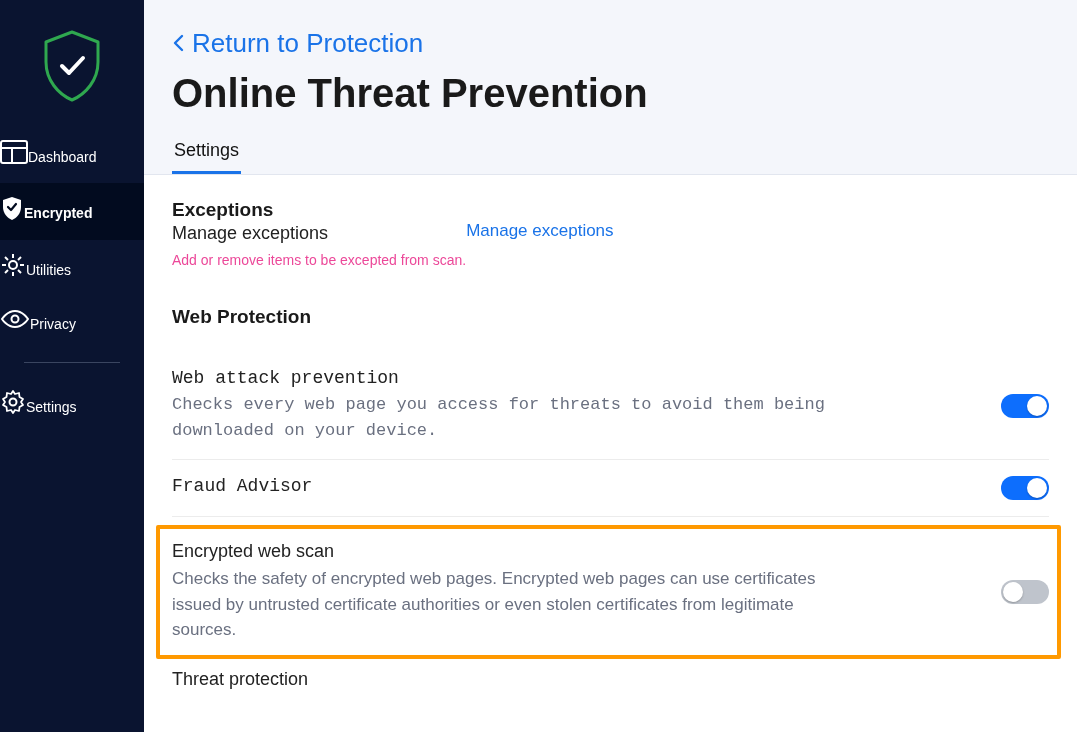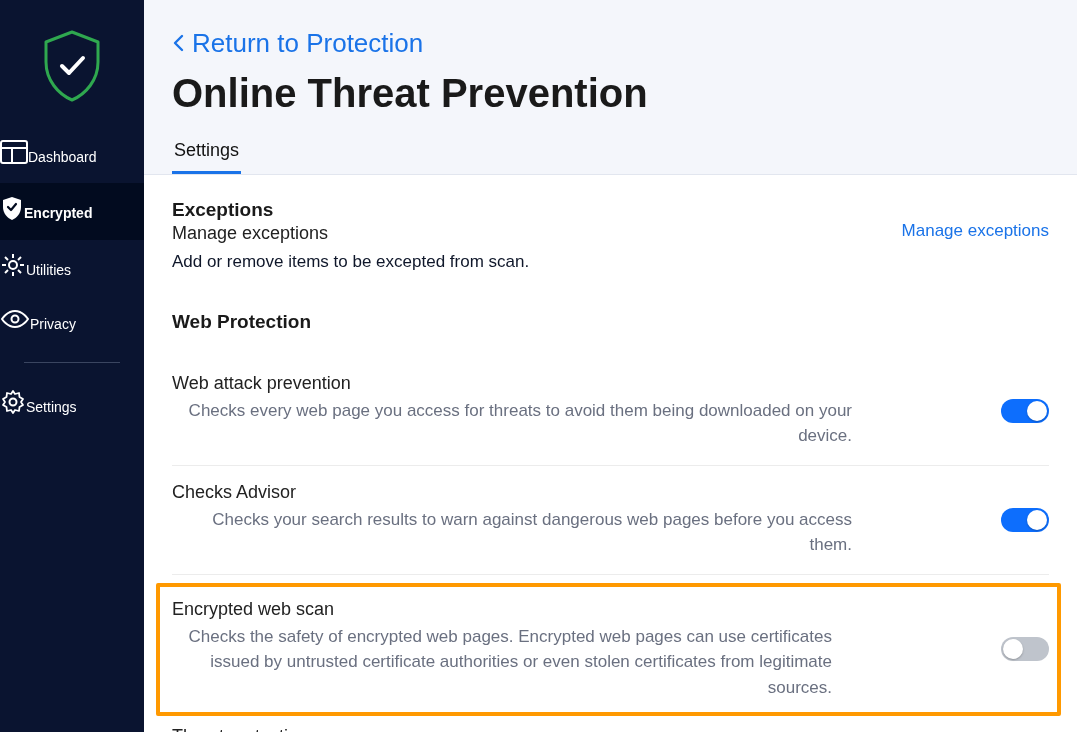--- a/index.html
+++ b/index.html
@@ -102,35 +102,34 @@
     padding: 24px 28px 0 28px;
   }
   .section-title {
     font-size: 19px;
     font-weight: 700;
     color: #1a1a1a;
     margin-bottom: 2px;
   }
   .exceptions-row {
     display: flex;
-    justify-content: space-between;
     align-items: flex-start;
     margin-bottom: 36px;
   }
   .exceptions-left {
     max-width: 700px;
   }
   .sub-title {
     font-size: 18px;
     color: #222;
     margin-bottom: 6px;
   }
   .sub-desc {
-    font-size: 17px;
-    color: #0f172a;
+    font-size: 14px;
+    color: #ec4899;
     line-height: 1.45;
   }
   .link {
     color: #1a73e8;
     font-size: 17px;
     cursor: pointer;
     padding-top: 22px;
   }
 
   .web-protection-title {
@@ -139,35 +138,35 @@
     color: #1a1a1a;
     margin-bottom: 24px;
   }
 
   .setting-row {
     display: flex;
     justify-content: space-between;
     align-items: center;
     padding: 16px 0;
     border-bottom: 1px solid #ececec;
+    font-family: Liberation Mono, monospace;
   }
   .setting-row:last-child { border-bottom: none; }
   .setting-left {
     max-width: 680px;
   }
   .setting-title {
     font-size: 18px;
     color: #222;
     margin-bottom: 4px;
   }
   .setting-desc {
     font-size: 17px;
     color: #6a7080;
     line-height: 1.5;
-    text-align: right;
   }
 
   
   .toggle {
     width: 48px;
     height: 24px;
     border-radius: 12px;
     position: relative;
     cursor: pointer;
     flex-shrink: 0;
@@ -313,22 +312,21 @@
         <div class="setting-title">Web attack prevention</div>
         <div class="setting-desc">Checks every web page you access for threats to avoid them being downloaded on your device.</div>
       </div>
       <div class="toggle on">
         <div class="knob"></div>
       </div>
     </div>
 
     <div class="setting-row">
       <div class="setting-left">
-        <div class="setting-title">Checks Advisor</div>
-        <div class="setting-desc">Checks your search results to warn against dangerous web pages before you access them.</div>
+        <div class="setting-title">Fraud Advisor</div>
       </div>
       <div class="toggle on">
         <div class="knob"></div>
       </div>
     </div>
 
     <div class="highlight-box">
       <div class="setting-left">
         <div class="setting-title">Encrypted web scan</div>
         <div class="setting-desc">Checks the safety of encrypted web pages. Encrypted web pages can use certificates issued by untrusted certificate authorities or even stolen certificates from legitimate sources.</div>

